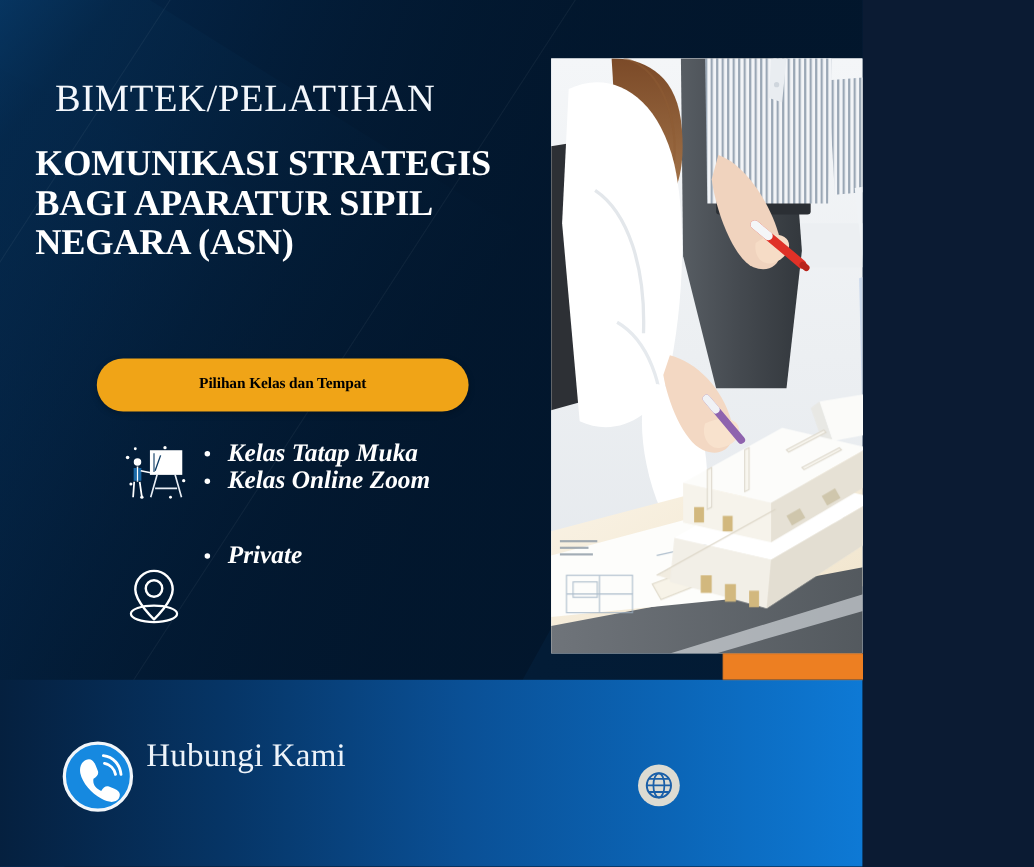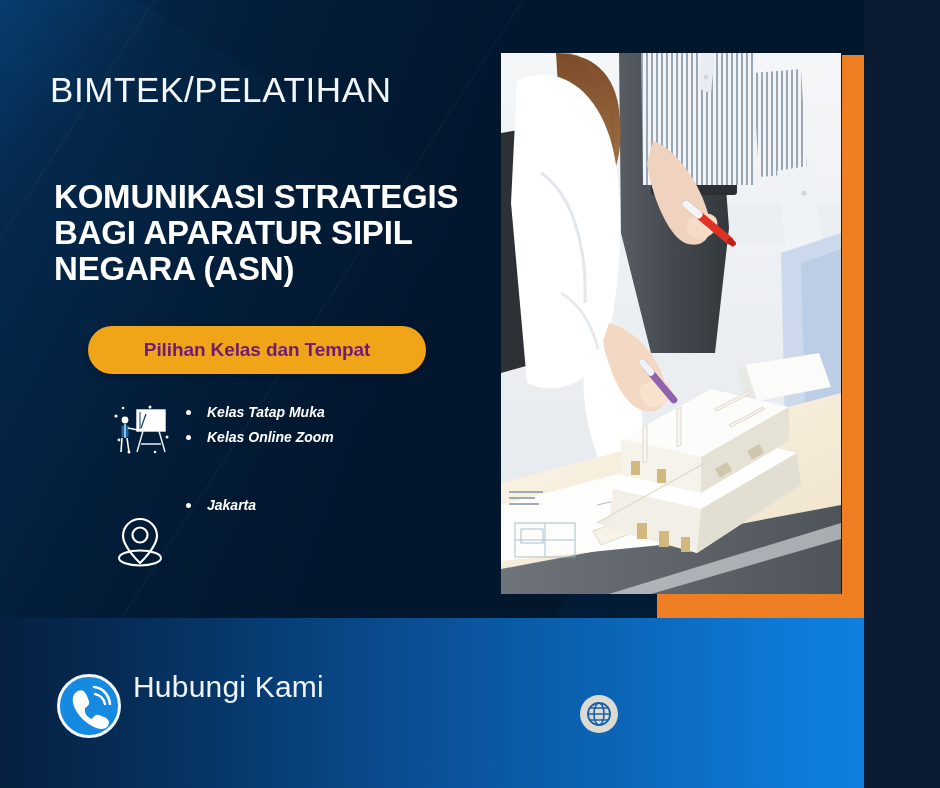--- a/index.html
+++ b/index.html
@@ -2,24 +2,24 @@
 <html><head>
 <meta charset="utf-8">
 <style>
   html, body {
     margin: 0;
     padding: 0;
     background: #0b1b33;
   }
   #poster {
     position: relative;
-    width: 864px;
+    width: 784px;
     height: 788px;
     overflow: hidden;
-    font-family: Liberation Sans, sans-serif;
+    font-family: Liberation Serif, serif;
     background: #041c3a;
   }
 
   
   .bg-base {
     position: absolute;
     inset: 0;
     background: linear-gradient(108deg,
         #0a60b4 0%,
         #0a58a6 9%,
@@ -68,69 +68,68 @@
     position: absolute;
     left: 50px; top: 70px;
     font-size: 35px;
     letter-spacing: 0.6px;
     color: #f3f7fc;
     font-weight: 300;
     white-space: nowrap;
   }
   .headline {
     position: absolute;
-    left: 54px; top: 131px;
+    left: 32px; top: 131px;
     width: 460px;
     font-size: 33px;
     line-height: 36px;
     font-weight: 800;
     letter-spacing: -0.2px;
     color: #ffffff;
     text-transform: uppercase;
-    margin-top: 48px;
   }
 
   
   .pill {
     position: absolute;
     left: 88px; top: 326px;
     width: 338px; height: 48px;
     border-radius: 24px;
     background: #f0a417;
     box-shadow: 0 2px 6px rgba(0,0,0,.25);
   }
   .pill-label {
     position: absolute;
     inset: 0;
     display: flex;
     align-items: center;
     justify-content: center;
-    font-size: 19px;
+    font-size: 14px;
     font-weight: 700;
-    color: #701a75;
+    color: #000000;
     letter-spacing: -0.1px;
   }
 
   
   .block { position: absolute; }
   .block-classes { left: 110px; top: 400px; }
   .block-cities  { left: 110px; top: 493px; }
 
   .list {
     position: absolute;
     left: 72px;
     top: 0;
     margin: 0;
     padding: 0;
     list-style: none;
   }
   .list li {
     position: relative;
     padding-left: 25px;
-    font-size: 14px;
+    font-size: 23px;
     line-height: 24.5px;
     font-style: italic;
     font-weight: 700;
     color: #ffffff;
     white-space: nowrap;
   }
   .list li::before {
     content: "";
     position: absolute;
     left: 4px; top: 10px;
@@ -274,21 +273,21 @@
 
   <div class="block block-cities">
     <div class="icon-box" style="top:18px;">
       <svg width="60" height="62" viewBox="0 0 60 62">
         <path d="M30 8 C20.6 8 13 15.6 13 25 C13 36 30 52 30 52 C30 52 47 36 47 25 C47 15.6 39.4 8 30 8 Z" fill="none" stroke="#ffffff" stroke-width="2.2" stroke-linejoin="round"></path>
         <circle cx="30" cy="24" r="7.5" fill="none" stroke="#ffffff" stroke-width="2.2"></circle>
         <ellipse cx="30" cy="47" rx="21" ry="7.5" fill="none" stroke="#ffffff" stroke-width="2"></ellipse>
       </svg>
     </div>
     <ul class="list">
-      <li>Jakarta</li>
+      <li>Private</li>
     </ul>
   </div>
 
   <div class="photo">
     <svg width="340" height="541" viewBox="0 0 340 541">
       <defs>
         <linearGradient id="wallg" x1="0" y1="0" x2="0" y2="1">
           <stop offset="0%" stop-color="#f4f6f8"></stop>
           <stop offset="100%" stop-color="#e4e8ec"></stop>
         </linearGradient>

